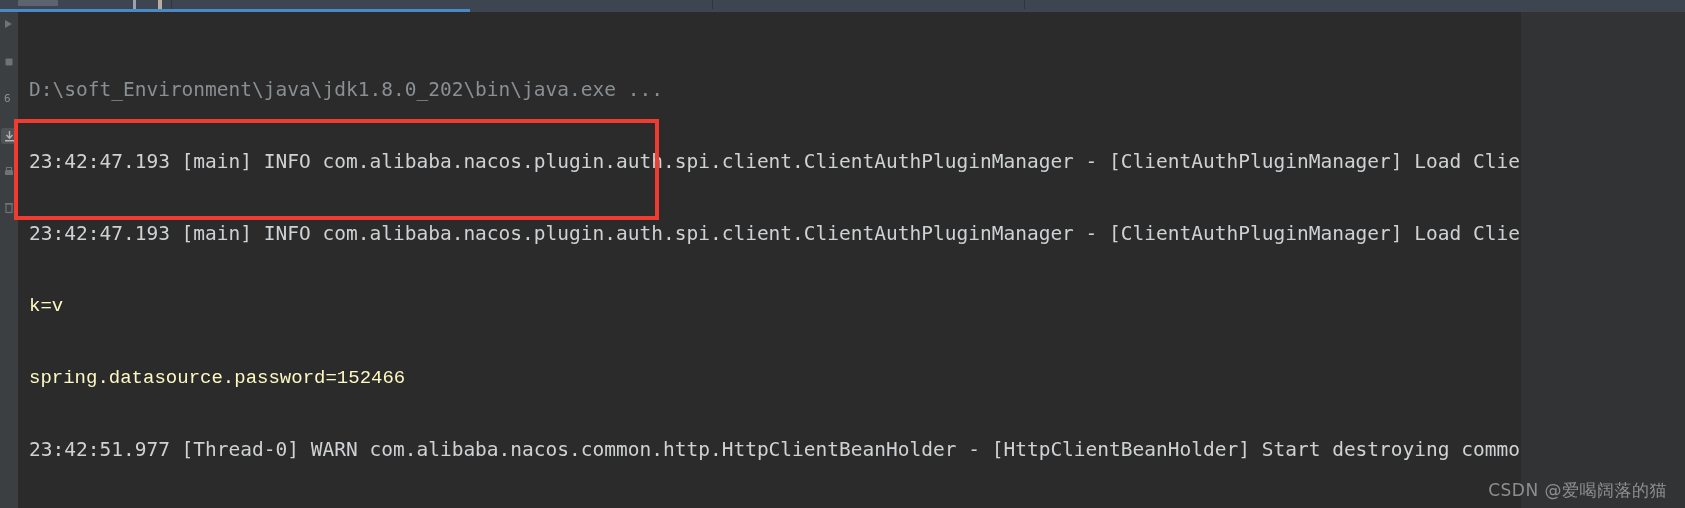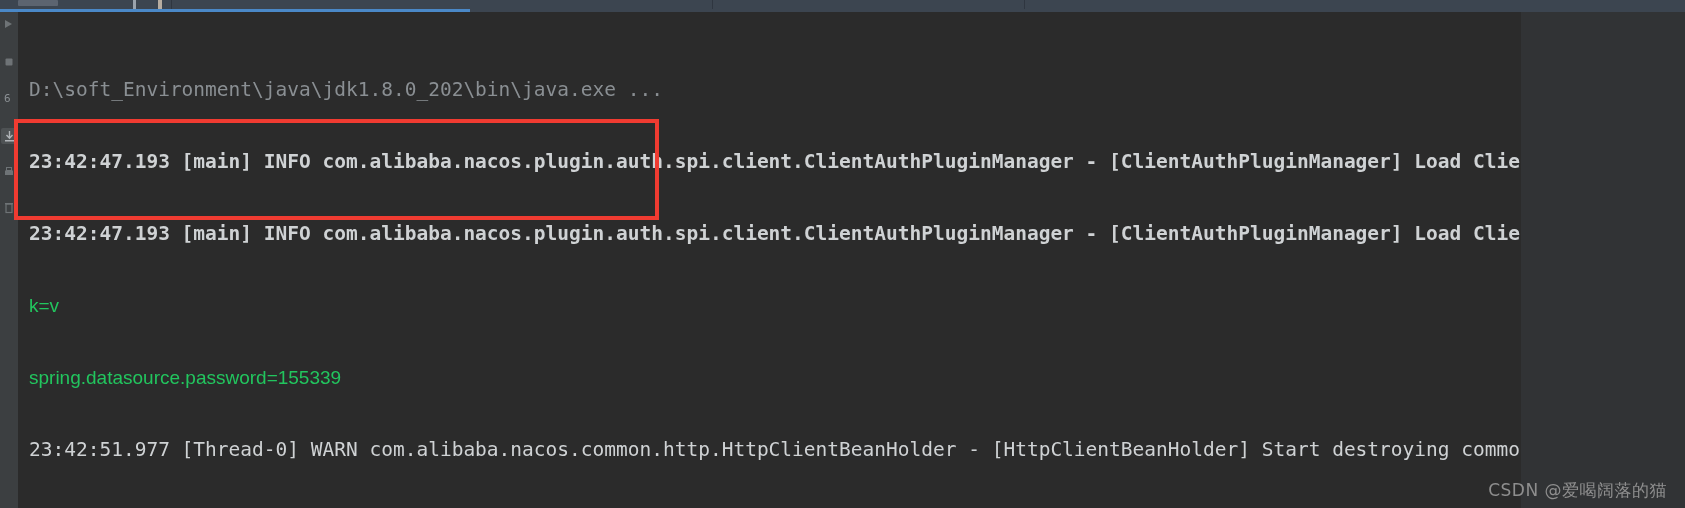--- a/index.html
+++ b/index.html
@@ -140,23 +140,23 @@
   }
   .line {
     height: 34px;
     line-height: 34px;
     font-size: 19.5px;
     letter-spacing: 0px;
     white-space: pre;
     color: #bbbbbb;
   }
   .line.cmd { color: #8a8f93; }
-  .line.info { color: #cfd2d4; font-weight: bold; }
+  .line.info { color: #cfd2d4; }
   .line.warn { color: #cfd2d4; }
-  .line.kv { color: #22c55e; font-family: Liberation Sans, sans-serif; font-size: 19px; }
+  .line.kv { color: #fef9c3; font-family: Liberation Mono, monospace; font-size: 19px; }
 
   
   .redbox {
     position: absolute;
     left: 14px;
     top: 119px;
     width: 645px;
     height: 101px;
     border: 4px solid #f03b31;
     box-sizing: border-box;
@@ -247,21 +247,21 @@
 
   </div>
 
   <div class="console">
     <div class="console-inner">
 
       <div class="line cmd">D:\soft_Environment\java\jdk1.8.0_202\bin\java.exe ...</div>
       <div class="line info">23:42:47.193 [main] INFO com.alibaba.nacos.plugin.auth.spi.client.ClientAuthPluginManager - [ClientAuthPluginManager] Load Clie</div>
       <div class="line info">23:42:47.193 [main] INFO com.alibaba.nacos.plugin.auth.spi.client.ClientAuthPluginManager - [ClientAuthPluginManager] Load Clie</div>
       <div class="line kv">k=v</div>
-      <div class="line kv">spring.datasource.password=155339</div>
+      <div class="line kv">spring.datasource.password=152466</div>
       <div class="line warn">23:42:51.977 [Thread-0] WARN com.alibaba.nacos.common.http.HttpClientBeanHolder - [HttpClientBeanHolder] Start destroying commo</div>
       
       
       
       
       
 
       
 
     </div>

